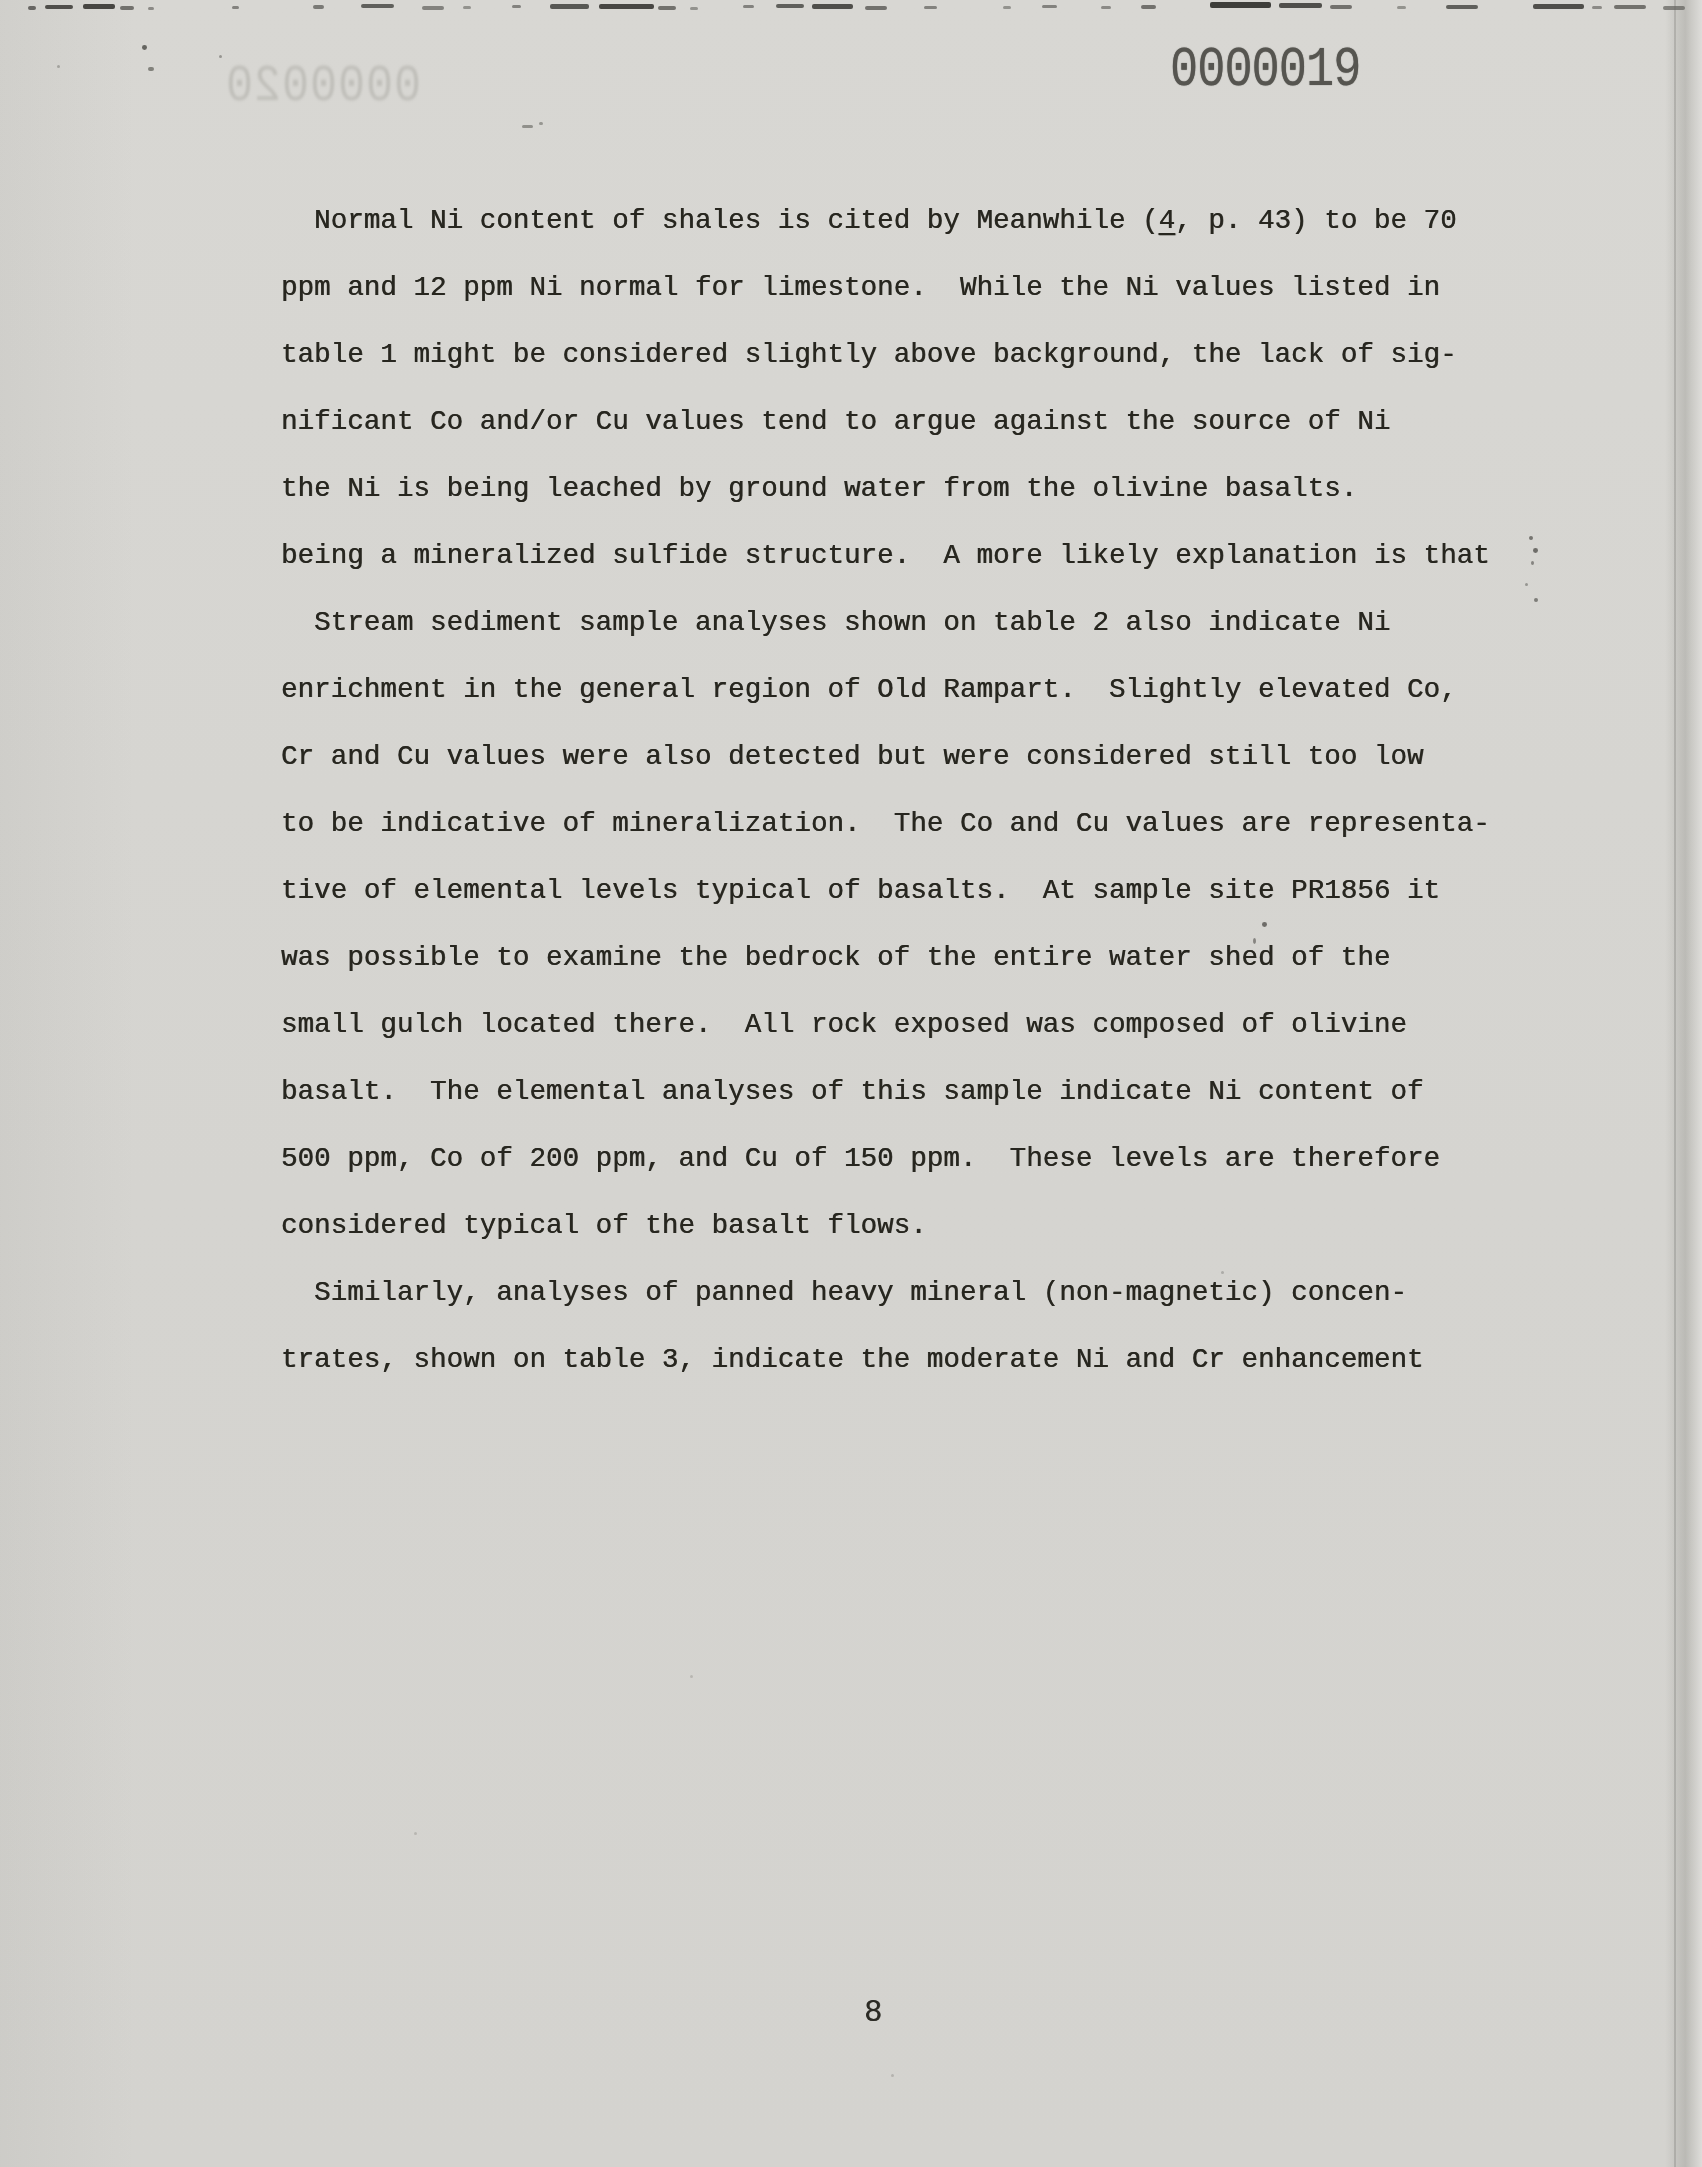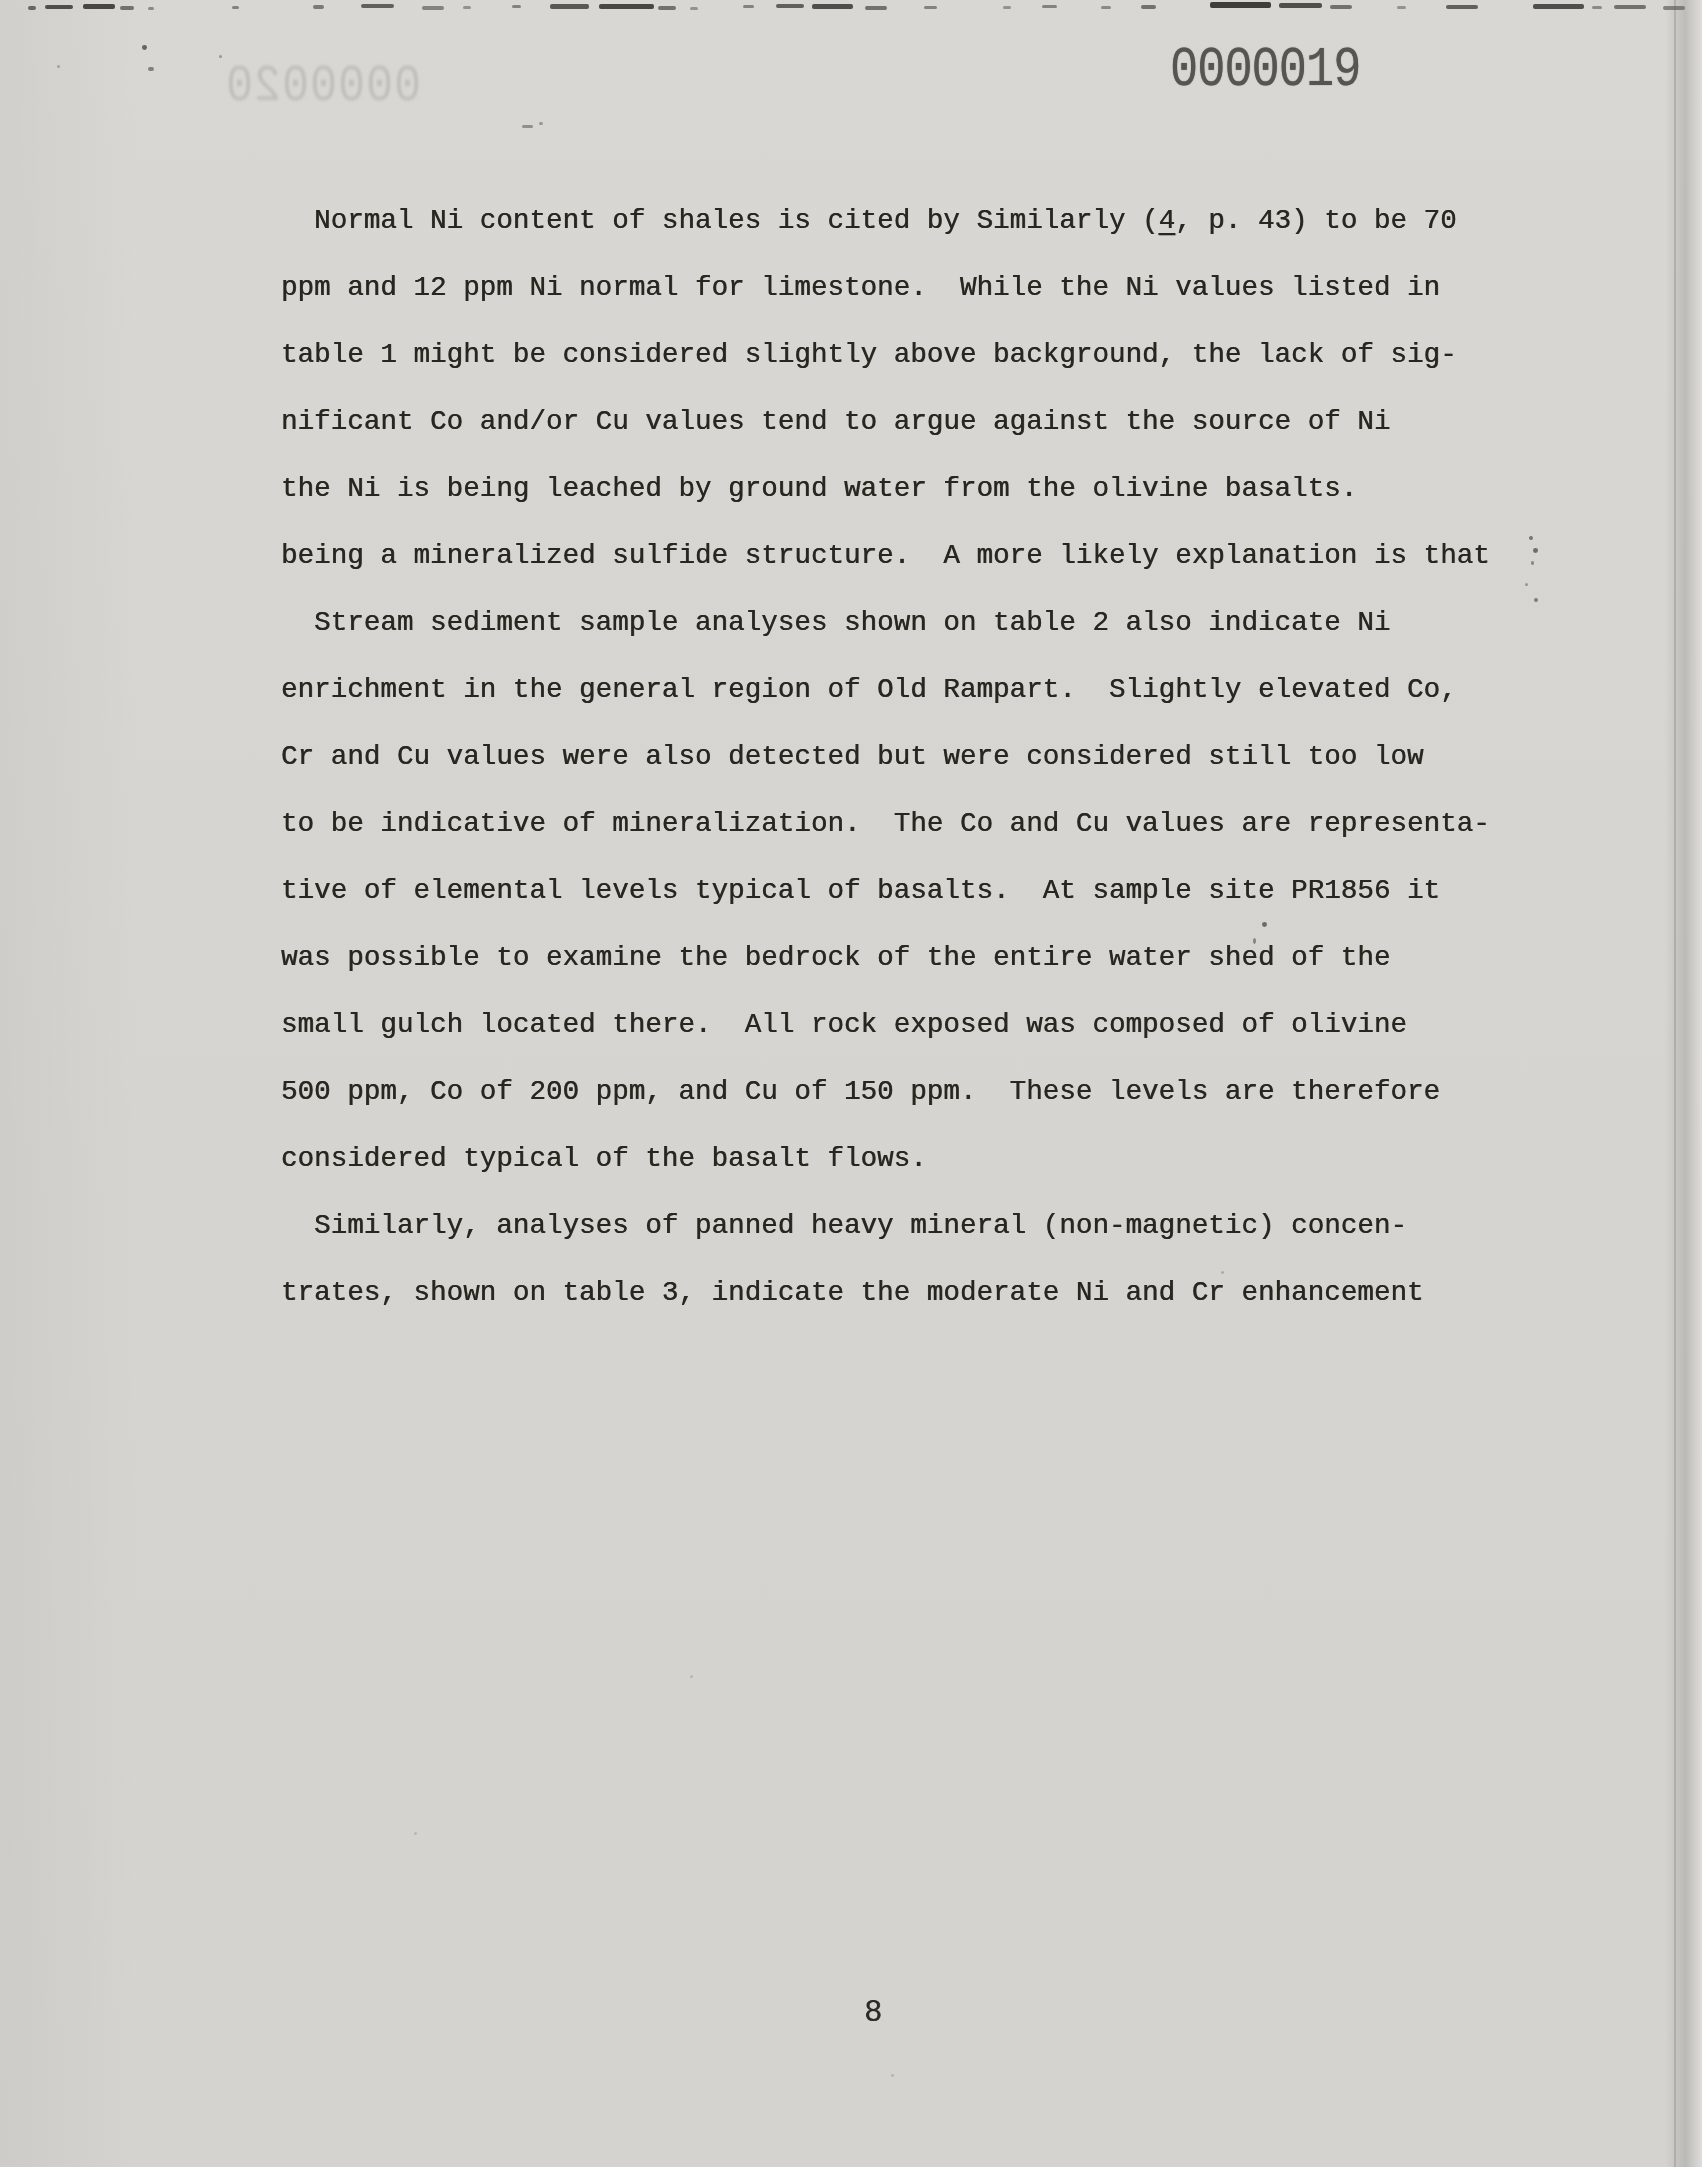--- a/index.html
+++ b/index.html
@@ -104,33 +104,34 @@
       <div class="dash" style="left: 1592px; width: 9.9px; height: 3px; top: 5.9px; opacity: 0.45;"></div>
       <div class="dash" style="left: 1614px; width: 31.5px; height: 3.9px; top: 4.9px; opacity: 0.6;"></div>
       <div class="dash" style="left: 1663px; width: 21.7px; height: 3.9px; top: 5.9px; opacity: 0.5;"></div>
     </div>
 
   <div class="stamp">0000019</div>
 
   <div class="watermark">0000020</div>
 
   <div class="textblock">
-      <div class="line"><span>  Normal Ni content of shales is cited by Similarly (</span><span class="u">4</span><span>, p. 43) to be 70</span></div>
+      <div class="line"><span>  Normal Ni content of shales is cited by Meanwhile (</span><span class="u">4</span><span>, p. 43) to be 70</span></div>
       <div class="line">ppm and 12 ppm Ni normal for limestone.  While the Ni values listed in</div>
       <div class="line">table 1 might be considered slightly above background, the lack of sig-</div>
       <div class="line">nificant Co and/or Cu values tend to argue against the source of Ni</div>
       <div class="line">the Ni is being leached by ground water from the olivine basalts.</div>
       <div class="line">being a mineralized sulfide structure.  A more likely explanation is that</div>
       <div class="line">  Stream sediment sample analyses shown on table 2 also indicate Ni</div>
       <div class="line">enrichment in the general region of Old Rampart.  Slightly elevated Co,</div>
       <div class="line">Cr and Cu values were also detected but were considered still too low</div>
       <div class="line">to be indicative of mineralization.  The Co and Cu values are representa-</div>
       <div class="line">tive of elemental levels typical of basalts.  At sample site PR1856 it</div>
       <div class="line">was possible to examine the bedrock of the entire water shed of the</div>
       <div class="line">small gulch located there.  All rock exposed was composed of olivine</div>
+      <div class="line">basalt.  The elemental analyses of this sample indicate Ni content of</div>
       <div class="line">500 ppm, Co of 200 ppm, and Cu of 150 ppm.  These levels are therefore</div>
       <div class="line">considered typical of the basalt flows.</div>
       <div class="line">  Similarly, analyses of panned heavy mineral (non-magnetic) concen-</div>
       <div class="line">trates, shown on table 3, indicate the moderate Ni and Cr enhancement</div>
     </div>
 
   <div class="page-number">8</div>
 
   <div class="edge-line"></div>
   <div class="edge-shadow"></div>

